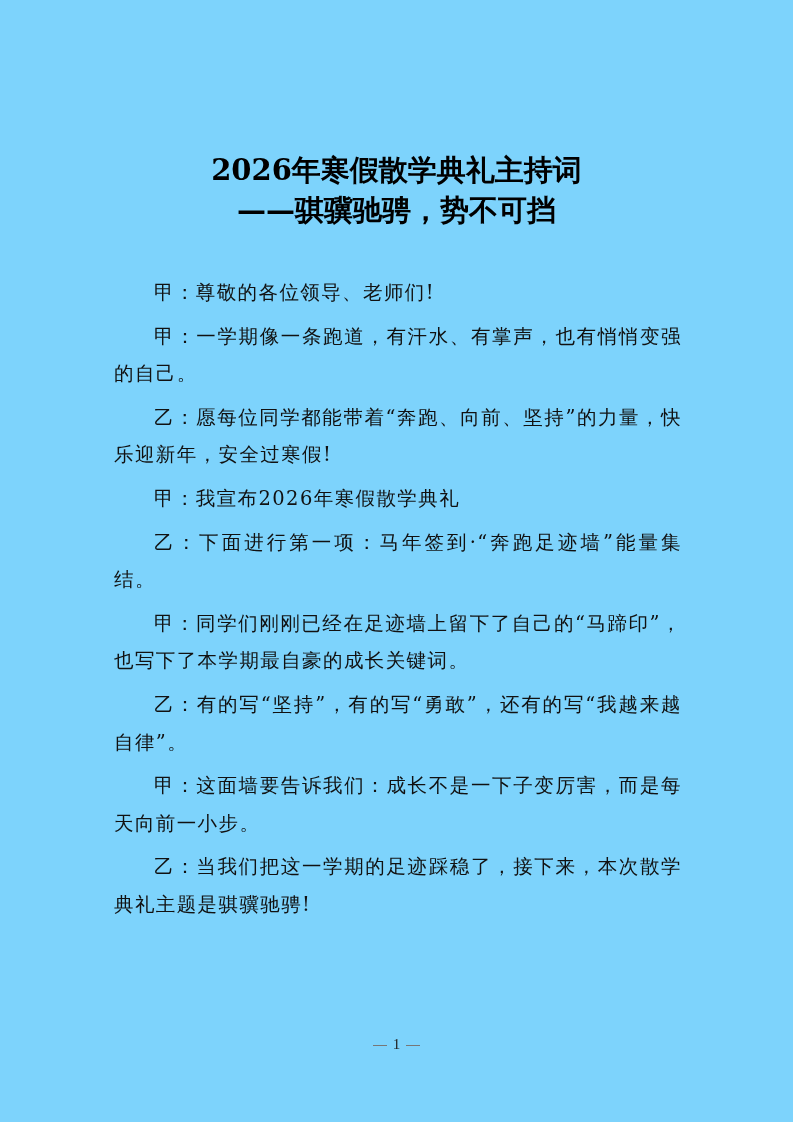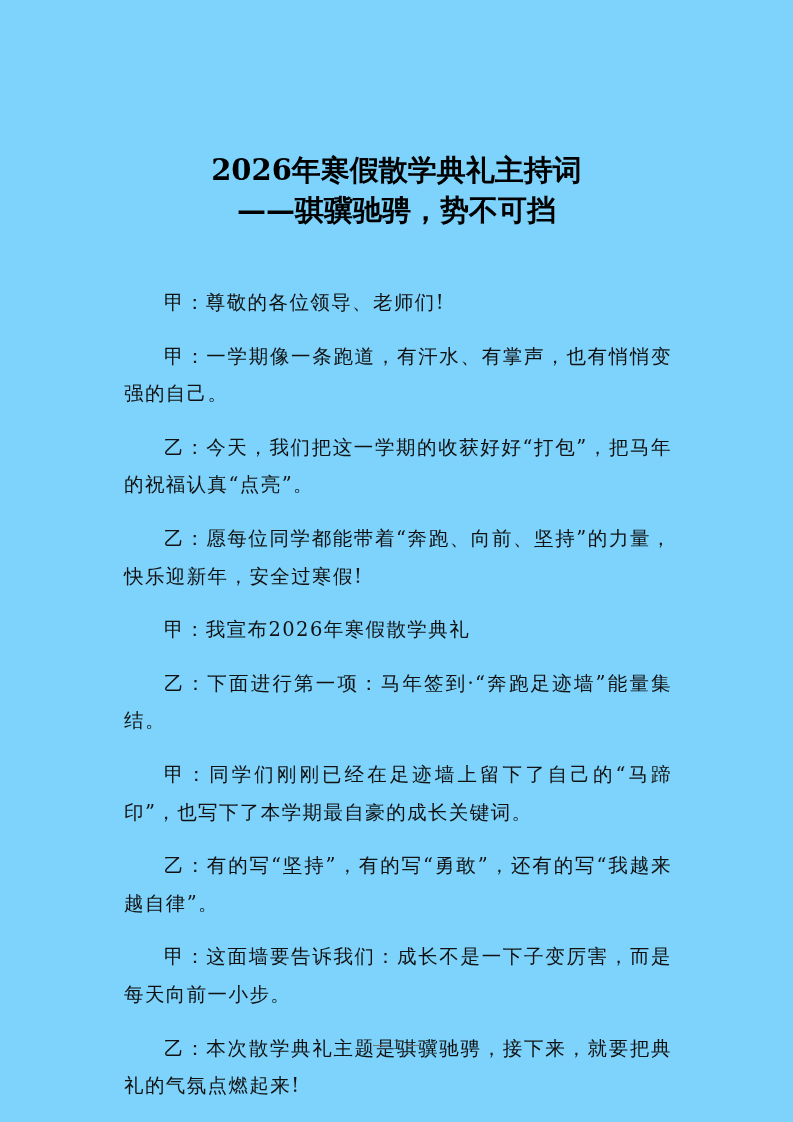--- a/index.html
+++ b/index.html
@@ -11,43 +11,42 @@
     font-size: 29px; color: #000; line-height: 40px; letter-spacing: 0px;
   }
   .title.t1 { top: 150px; }
   .title.t2 { top: 190px; }
   .body {
     position: absolute; left: 108px; top: 268px; width: 580px;
     font-family: "DejaVu Serif", "Liberation Serif", serif;
     font-size: 19.5px; color: #111; line-height: 37.6px;
     text-align: justify; letter-spacing: 1.4px;
   }
-  .body p { margin: 16px; text-indent: 40px; }
+  .body p { margin: 6px; text-indent: 40px; }
   .pagenum {
     position: absolute; top: 1036px; left: 0; width: 793px; text-align: center;
     font-family: "Liberation Serif", serif; font-size: 15px; color: #222;
   }
   .pagenum .dash { display: inline-block; width: 14px; height: 1px; background: #777; vertical-align: middle; margin: 0 6px; }
 </style>
 </head>
 <body>
 
 <div class="page">
   <div class="title t1">2026年寒假散学典礼主持词</div>
   <div class="title t2">——骐骥驰骋，势不可挡</div>
 
   <div class="body">
     <p>甲：尊敬的各位领导、老师们!</p>
     <p>甲：一学期像一条跑道，有汗水、有掌声，也有悄悄变强的自己。</p>
-    <p>乙：今天，我们把这一学期的收获好好“打包”，把马年的祝福认真“点亮”。</p>
     <p>乙：愿每位同学都能带着“奔跑、向前、坚持”的力量，快乐迎新年，安全过寒假!</p>
     <p>甲：我宣布2026年寒假散学典礼</p>
     <p>乙：下面进行第一项：马年签到·“奔跑足迹墙”能量集结。</p>
     <p>甲：同学们刚刚已经在足迹墙上留下了自己的“马蹄印”，也写下了本学期最自豪的成长关键词。</p>
     <p>乙：有的写“坚持”，有的写“勇敢”，还有的写“我越来越自律”。</p>
     <p>甲：这面墙要告诉我们：成长不是一下子变厉害，而是每天向前一小步。</p>
-    <p>乙：本次散学典礼主题是骐骥驰骋，接下来，就要把典礼的气氛点燃起来!</p>
+    <p>乙：当我们把这一学期的足迹踩稳了，接下来，本次散学典礼主题是骐骥驰骋!</p>
   </div>
 
   <div class="pagenum">
     <span class="dash"></span><span>1</span><span class="dash"></span>
   </div>
 </div>
 
 </body></html>

